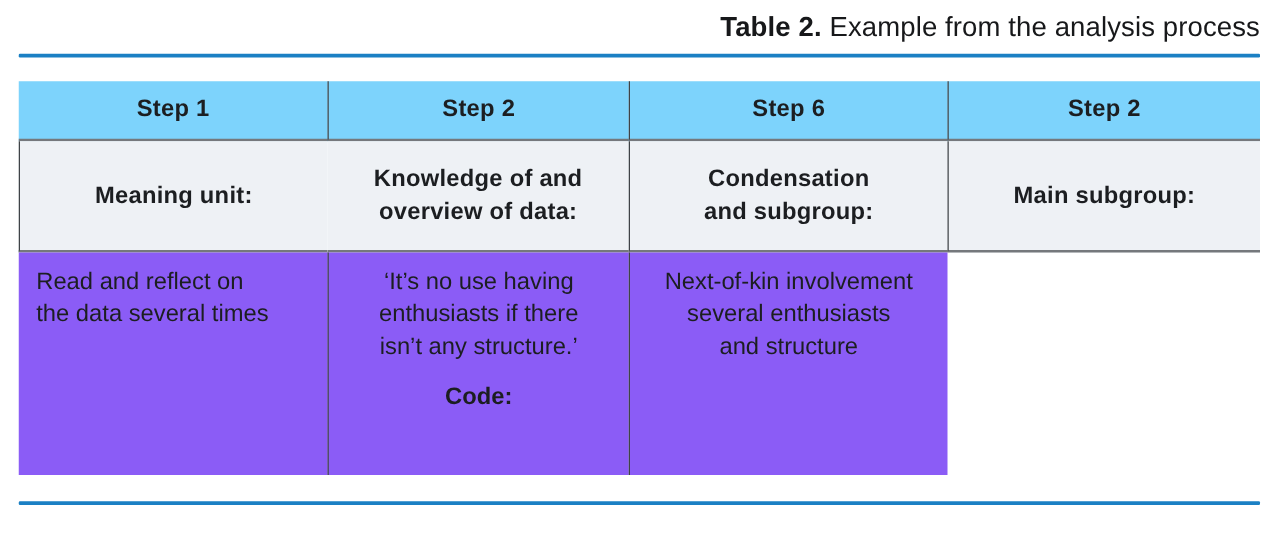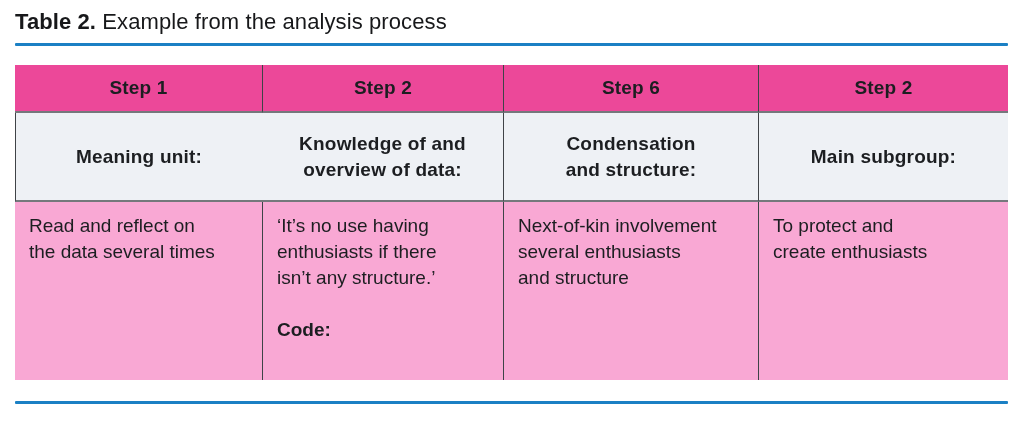--- a/index.html
+++ b/index.html
@@ -16,20 +16,21 @@
     background: #ffffff;
     overflow: hidden;
     box-sizing: border-box;
     padding: 7px 16px 0 15px;
   }
   .caption {
     font-size: 22px;
     line-height: 29px;
     color: #17181a;
     letter-spacing: 0.1px;
+    text-align: right;
   }
   .caption .caption-label { font-weight: 700; }
   .rule {
     height: 3px;
     background: #1b80c4;
     border-radius: 1px;
   }
   .rule-top { margin-top: 7px; }
   .rule-bottom { margin-top: 21px; }
   .grid {
@@ -37,49 +38,49 @@
     display: grid;
     grid-template-columns: 247px 241px 255px 250px;
     grid-template-rows: 48px 89px 178px;
     width: 993px;
     box-sizing: border-box;
   }
   .cell {
     box-sizing: border-box;
     font-size: 19px;
   }
-  .col2, .col3, .col4 { border-left: 1px solid #3f4347; }
+  .col2, .col3, .col4 { border-left: 1px solid #3f4347; text-align: center; }
   .row1 {
-    background: #ec4899;
+    background: #7dd3fc;
     border-bottom: 2px solid #75787c;
     font-weight: 700;
     display: flex;
     align-items: center;
     justify-content: center;
     letter-spacing: 0.2px;
   }
   .row2 {
     background: #eef1f5;
     border-bottom: 2px solid #75787c;
     font-weight: 700;
     display: flex;
     align-items: center;
     justify-content: center;
     text-align: center;
     line-height: 26px;
     white-space: pre-line;
     letter-spacing: 0.2px;
   }
   .row3 {
-    background: #f9a8d4;
+    background: #8b5cf6;
     padding: 11px 14px 0 14px;
     line-height: 26px;
   }
   .body-text { white-space: pre-line; }
-  .code-block { margin-top: 26px; }
+  .code-block { margin-top: 14px; }
   .code-label { font-weight: 700; }
 </style>
 </head>
 <body>
 
 <div class="page">
 
   <div class="caption">
     <span class="caption-label">Table 2.</span>
     <span> </span>
@@ -92,42 +93,38 @@
 
     <div class="cell row1 col1">Step 1</div>
     <div class="cell row1 col2">Step 2</div>
     <div class="cell row1 col3">Step 6</div>
     <div class="cell row1 col4">Step 2</div>
 
     <div class="cell row2 col2">Meaning unit:</div>
     <div class="cell row2 col1">Knowledge of and
 overview of data:</div>
     <div class="cell row2 col3">Condensation
-and structure:</div>
+and subgroup:</div>
     <div class="cell row2 col4">Main subgroup:</div>
 
     <div class="cell row3 col1">
       <div class="body-text">Read and reflect on
 the data several times</div>
     </div>
     <div class="cell row3 col2">
       <div class="body-text">‘It’s no use having
 enthusiasts if there
 isn’t any structure.’</div>
       <div class="code-block">
         <div class="code-label">Code:</div>
       </div>
     </div>
     <div class="cell row3 col3">
       <div class="body-text">Next-of-kin involvement
 several enthusiasts
 and structure</div>
     </div>
-    <div class="cell row3 col4">
-      <div class="body-text">To protect and
-create enthusiasts</div>
-    </div>
 
   </div>
 
   <div class="rule rule-bottom"></div>
 
 </div>
 
 </body></html>

